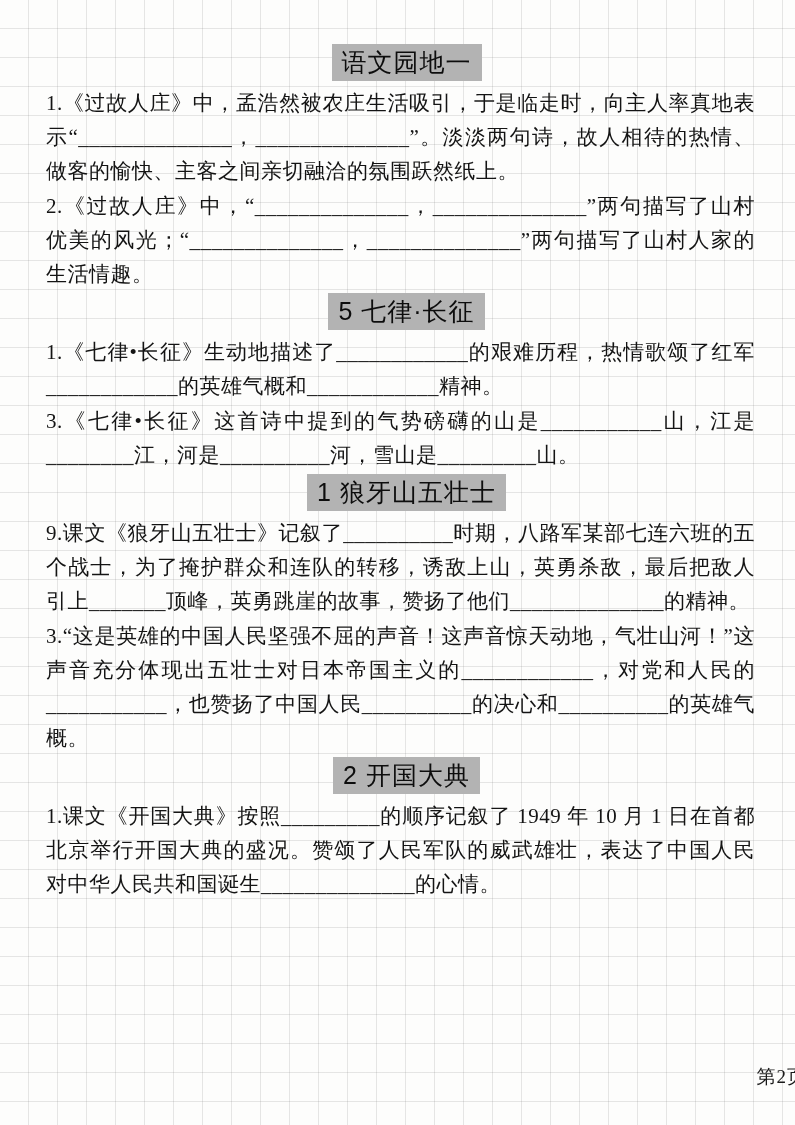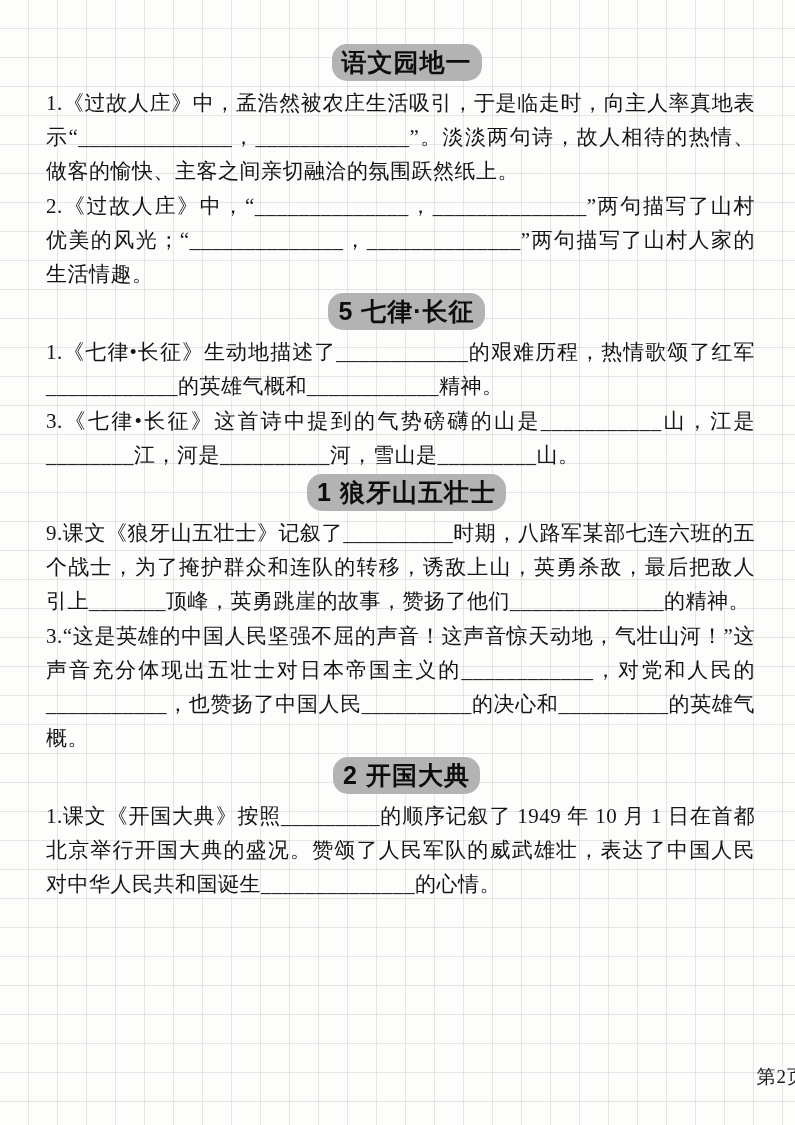--- a/index.html
+++ b/index.html
@@ -27,27 +27,26 @@
   }
   .section-title {
     text-align: center;
     margin: 2px 0 3px 0;
     line-height: 38px;
   }
   .section-title .hl {
     display: inline-block;
     background: #b3b3b3;
     color: #0d0d0d;
-    font-weight: bold;
+    font-weight: normal;
     font-size: 25px;
     line-height: 34px;
     padding: 1px 10px 2px 10px;
     letter-spacing: 1px;
     font-family: "Liberation Sans", "DejaVu Sans", sans-serif;
-    border-radius: 15px;
   }
   p.question {
     margin: 0 12px 1px 0;
   }
   .footer {
     position: absolute;
     top: 1064px;
     left: 12px;
     width: 100%;
     text-align: right;

